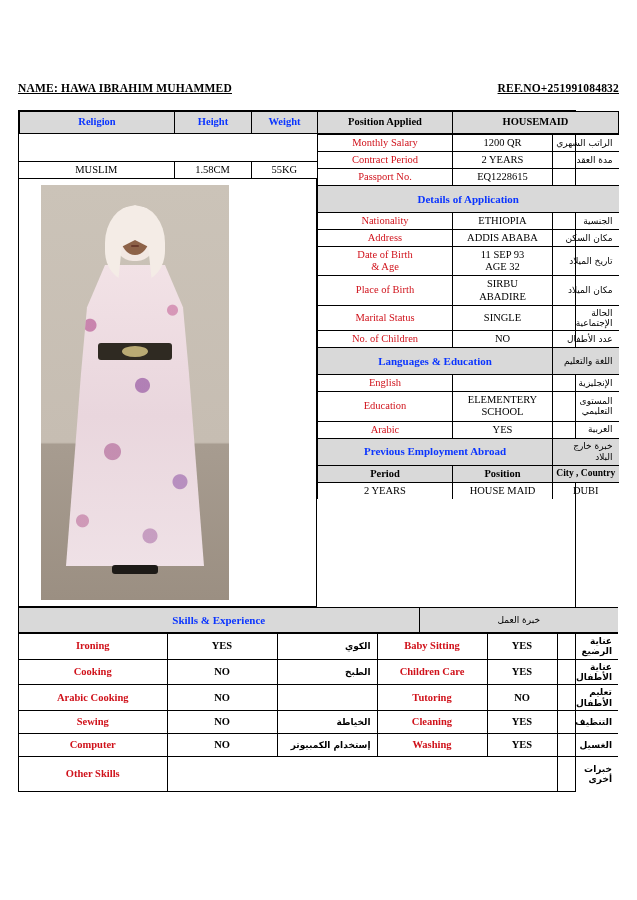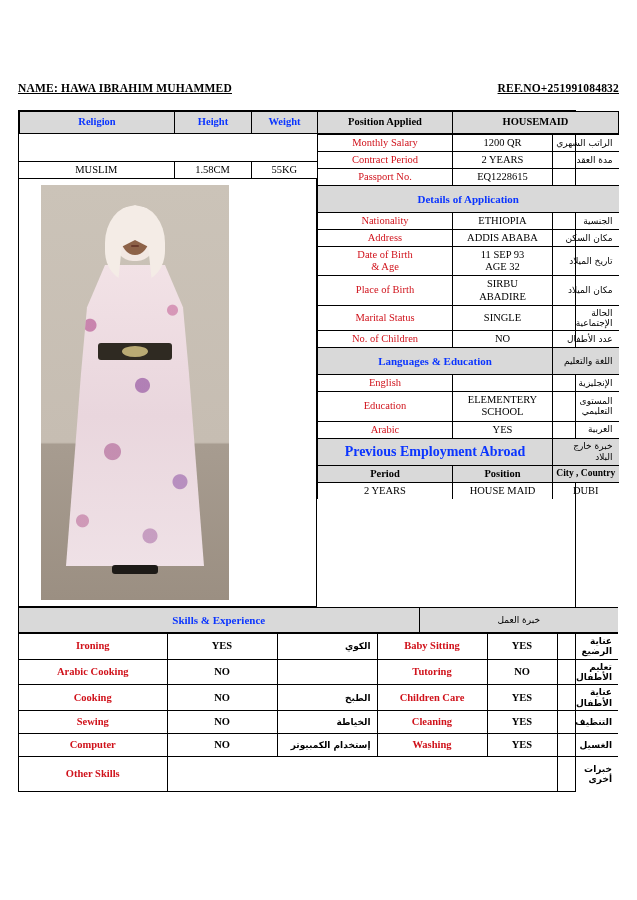--- a/index.html
+++ b/index.html
@@ -322,21 +322,21 @@
 SCHOOL</td>
             <td class="ar arr" style="border-right:0;">المستوى التعليمي</td>
           </tr>
           <tr>
             <td class="red">Arabic</td>
             <td>YES</td>
             <td class="ar arr" style="border-right:0;">العربية</td>
           </tr>
 
           <tr>
-            <td colspan="2" class="grey blue" style="height:22px; font-size:14px;font-family:Liberation Serif, serif;">Previous Employment Abroad</td>
+            <td colspan="2" class="grey blue" style="height:22px; font-size:11px;font-family:Liberation Serif, serif;">Previous Employment Abroad</td>
             <td class="grey ar arr" style="border-right:0;">خبرة خارج البلاد</td>
           </tr>
           <tr>
             <td class="grey bold">Period</td>
             <td class="grey bold">Position</td>
             <td class="grey bold small" style="border-right:0;">City  ,   Country</td>
           </tr>
           <tr>
             <td style="border-bottom:0;">2 YEARS</td>
             <td style="border-bottom:0;">HOUSE MAID</td>
@@ -372,34 +372,34 @@
       <tbody>
           <tr>
         <td class="red" style="border-left:0;">Ironing</td>
         <td>YES</td>
         <td class="ar arr">الكوي</td>
         <td class="red">Baby Sitting</td>
         <td>YES</td>
         <td class="ar arr" style="border-right:0;">عناية الرضيع</td>
       </tr>
       <tr>
+        <td class="red" style="border-left:0;">Cooking</td>
+        <td>NO</td>
+        <td class="ar arr">الطبخ</td>
+        <td class="red">Children Care</td>
+        <td>YES</td>
+        <td class="ar arr" style="border-right:0;">عناية الأطفال</td>
+      </tr>
+      <tr>
         <td class="red" style="border-left:0;">Arabic Cooking</td>
         <td>NO</td>
         <td class="ar arr"></td>
         <td class="red">Tutoring</td>
         <td>NO</td>
         <td class="ar arr" style="border-right:0;">تعليم الأطفال</td>
-      </tr>
-      <tr>
-        <td class="red" style="border-left:0;">Cooking</td>
-        <td>NO</td>
-        <td class="ar arr">الطبخ</td>
-        <td class="red">Children Care</td>
-        <td>YES</td>
-        <td class="ar arr" style="border-right:0;">عناية الأطفال</td>
       </tr>
       <tr>
         <td class="red" style="border-left:0;">Sewing</td>
         <td>NO</td>
         <td class="ar arr">الخياطة</td>
         <td class="red">Cleaning</td>
         <td>YES</td>
         <td class="ar arr" style="border-right:0;">التنظيف</td>
       </tr>
       <tr>

